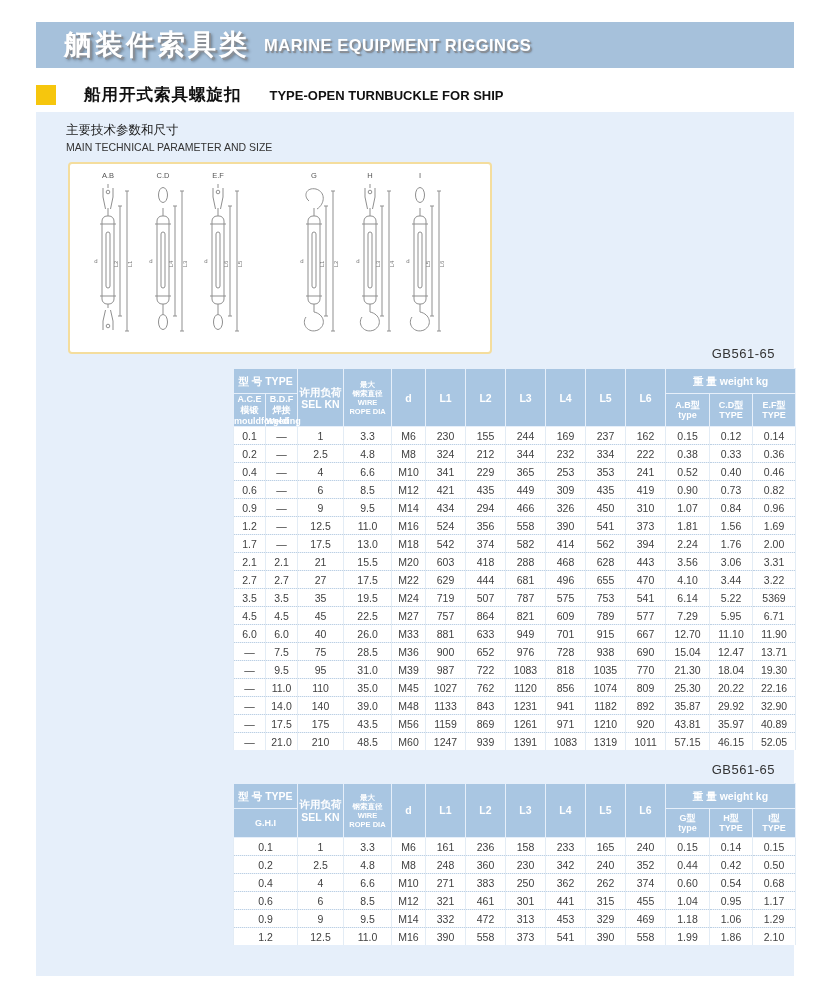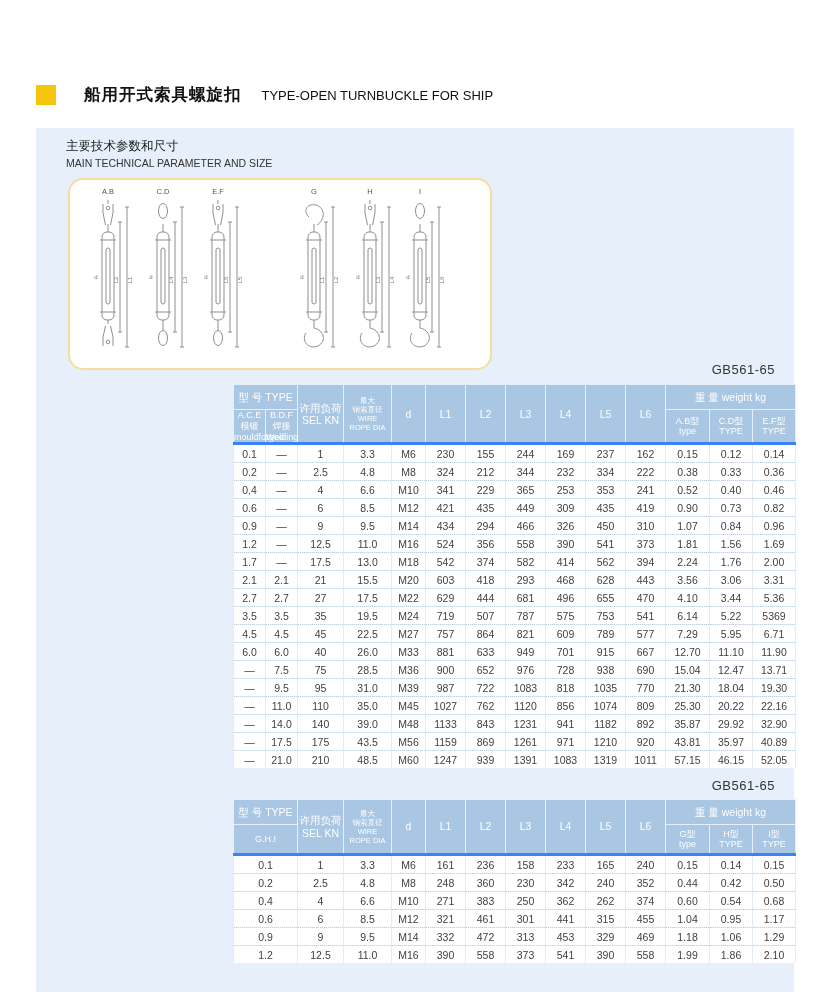--- a/index.html
+++ b/index.html
@@ -9,53 +9,57 @@
   .banner{position:absolute;left:36px;top:22px;width:758px;height:46px;
           background:var(--banner-bg,#a6c1db);display:flex;align-items:center;padding-left:28px;box-sizing:border-box;}
   .banner-zh{font-size:28px;font-weight:bold;color:#fff;letter-spacing:3px;
              text-shadow:2px 2px 0 #8a8f96,3px 3px 3px rgba(0,0,0,.35);}
   .banner-en{font-size:16.5px;font-weight:bold;color:#fff;margin-left:14px;letter-spacing:.5px;
              text-shadow:1.5px 1.5px 0 #8a8f96,2px 2px 2px rgba(0,0,0,.3);}
   
   .section-row{position:absolute;left:36px;top:84px;height:22px;display:flex;align-items:center;}
   .bullet{width:20px;height:20px;background:var(--accent-yellow,#f6c60d);display:inline-block;}
   .sec-zh{font-size:16.5px;font-weight:bold;color:#111;margin-left:28px;letter-spacing:1px;}
-  .sec-en{font-size:13px;font-weight:normal;color:#111;margin-left:20px;}
+  .sec-en{font-size:13px;font-weight:bold;color:#111;margin-left:28px;}
   
-  .panel{position:absolute;left:36px;top:112px;width:758px;height:864px;background:var(--panel-bg,#e6effa);margin-top:16px;}
+  .panel{position:absolute;left:36px;top:112px;width:758px;height:864px;background:var(--panel-bg,#e6effa);}
   .param{position:absolute;left:30px;top:10px;color:#1a1a1a;}
   .param-zh{font-size:12.5px;line-height:1.4;}
   .param-en{font-size:10.5px;line-height:1.4;color:#333;}
   .diagram-box{position:absolute;left:32px;top:50px;width:424px;height:192px;background:#fff;
-               border:2px solid var(--diagram-border,#f4dd9d);border-radius:15px;box-sizing:border-box;}
+               border:2px solid var(--diagram-border,#f4dd9d);border-radius:4px;box-sizing:border-box;}
   .gb{position:absolute;right:19px;font-size:13px;color:#333;letter-spacing:.5px;}
   .gb1{top:234px;}
   .gb2{top:650px;}
   
   table.spec{position:absolute;left:197px;border-collapse:collapse;table-layout:fixed;width:562px;}
   #table1{top:256px;}
   #table2{top:671px;}
-  table.spec th{background:var(--header-bg,#a9c6e2);color:#fff;font-weight:normal;
+  table.spec th{background:var(--header-bg,#a9c6e2);color:#fff;font-weight:bold;
                 border:1px solid #e6effa;white-space:pre-line;text-align:center;
                 padding:0;line-height:1.15;}
   table.spec thead tr:first-child th{height:24px;font-size:10.5px;}
   table.spec thead tr:last-child th{height:28px;font-size:9px;}
   table.spec th.tiny{font-size:6.5px;line-height:1.2;}
   table.spec th.two-row{font-size:9.5px;}
   table.spec th.dim{font-size:10px;}
   table.spec td{background:#fff;color:#3f3f3f;font-size:10.5px;text-align:center;
                 height:17px;padding:0 1px;border-left:1px solid #e3ecf5;border-right:1px solid #e3ecf5;
                 border-top:1px dotted #bdd0e2;white-space:nowrap;overflow:hidden;}
-  table.spec tbody tr:first-child td{border-top:3px solid #3b82f6;}
+  table.spec tbody tr:first-child td{border-top:1px solid #3b82f6;}
 </style>
 </head>
 <body>
 
 <div class="page">
 
+  <div class="banner">
+    <span class="banner-zh">舾装件索具类</span>
+    <span class="banner-en">MARINE EQUIPMENT RIGGINGS</span>
+  </div>
 
   <div class="section-row">
     <span class="bullet"></span>
     <span class="sec-zh">船用开式索具螺旋扣</span>
     <span class="sec-en">TYPE-OPEN TURNBUCKLE FOR SHIP</span>
   </div>
 
   <div class="panel">
 
     <div class="param">
@@ -318,21 +322,21 @@
             <td>2.00</td>
           </tr>
           <tr>
             <td>2.1</td>
             <td>2.1</td>
             <td>21</td>
             <td>15.5</td>
             <td>M20</td>
             <td>603</td>
             <td>418</td>
-            <td>293</td>
+            <td>288</td>
             <td>468</td>
             <td>628</td>
             <td>443</td>
             <td>3.56</td>
             <td>3.06</td>
             <td>3.31</td>
           </tr>
           <tr>
             <td>2.7</td>
             <td>2.7</td>
@@ -340,21 +344,21 @@
             <td>17.5</td>
             <td>M22</td>
             <td>629</td>
             <td>444</td>
             <td>681</td>
             <td>496</td>
             <td>655</td>
             <td>470</td>
             <td>4.10</td>
             <td>3.44</td>
-            <td>5.36</td>
+            <td>3.22</td>
           </tr>
           <tr>
             <td>3.5</td>
             <td>3.5</td>
             <td>35</td>
             <td>19.5</td>
             <td>M24</td>
             <td>719</td>
             <td>507</td>
             <td>787</td>

